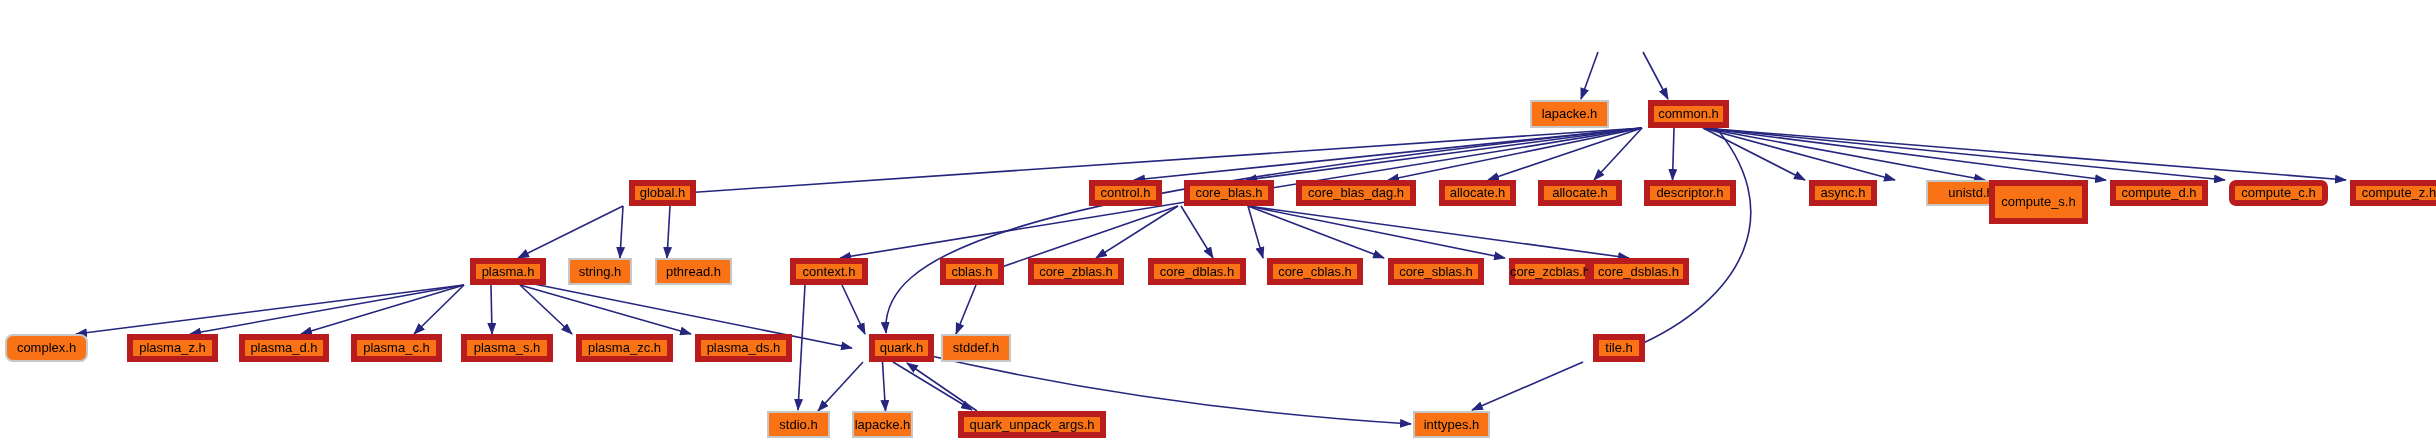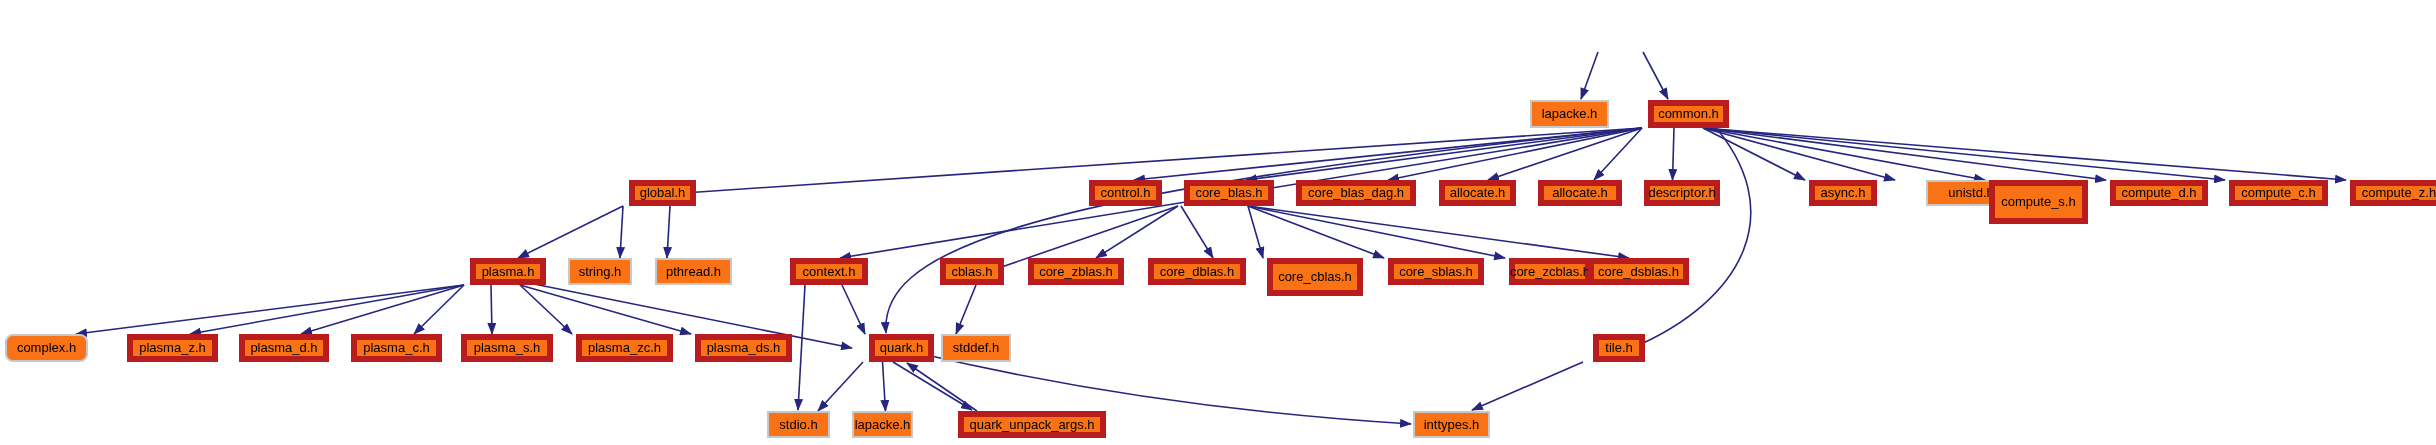--- a/index.html
+++ b/index.html
@@ -87,35 +87,35 @@
       <path d="M1583,362 L1472,410" fill="none" stroke="#26267f" stroke-width="1.6" marker-end="url(#arw)"></path>
     </svg>
     <div class="node external" style="left: 1530px; top: 100px; width: 79px; height: 28px;">lapacke.h</div>
     <div class="node internal" style="left: 1632px; top: 100px; width: 81px; height: 28px;">common.h</div>
     <div class="node internal" style="left: 613px; top: 180px; width: 67px; height: 26px;">global.h</div>
     <div class="node internal" style="left: 1073px; top: 180px; width: 73px; height: 26px;">control.h</div>
     <div class="node internal" style="left: 1168px; top: 180px; width: 90px; height: 26px;">core_blas.h</div>
     <div class="node internal" style="left: 1280px; top: 180px; width: 120px; height: 26px;">core_blas_dag.h</div>
     <div class="node internal" style="left: 1423px; top: 180px; width: 77px; height: 26px;">allocate.h</div>
     <div class="node internal" style="left: 1522px; top: 180px; width: 84px; height: 26px;">allocate.h</div>
-    <div class="node internal" style="left: 1628px; top: 180px; width: 76px; height: 26px;">descriptor.h</div>
+    <div class="node internal" style="left: 1628px; top: 180px; width: 92px; height: 26px;">descriptor.h</div>
     <div class="node internal" style="left: 1793px; top: 180px; width: 68px; height: 26px;">async.h</div>
     <div class="node external" style="left: 1926px; top: 180px; width: 90px; height: 26px;">unistd.h</div>
     <div class="node internal" style="left: 1973px; top: 180px; width: 99px; height: 44px;">compute_s.h</div>
     <div class="node internal" style="left: 2094px; top: 180px; width: 98px; height: 26px;">compute_d.h</div>
-    <div class="node internal" style="left: 2213px; top: 180px; width: 99px; height: 26px;">compute_c.h</div>
+    <div class="node internal" style="left: 2213px; top: 180px; width: 99px; height: 26px; border-radius: 7px;">compute_c.h</div>
     <div class="node internal" style="left: 2334px; top: 180px; width: 98px; height: 26px;">compute_z.h</div>
     <div class="node internal" style="left: 454px; top: 258px; width: 76px; height: 27px;">plasma.h</div>
     <div class="node external" style="left: 568px; top: 258px; width: 64px; height: 27px;">string.h</div>
     <div class="node external" style="left: 655px; top: 258px; width: 77px; height: 27px;">pthread.h</div>
     <div class="node internal" style="left: 774px; top: 258px; width: 78px; height: 27px;">context.h</div>
     <div class="node internal" style="left: 924px; top: 258px; width: 64px; height: 27px;">cblas.h</div>
     <div class="node internal" style="left: 1012px; top: 258px; width: 96px; height: 27px;">core_zblas.h</div>
     <div class="node internal" style="left: 1132px; top: 258px; width: 98px; height: 27px;">core_dblas.h</div>
-    <div class="node internal" style="left: 1251px; top: 258px; width: 96px; height: 38px;">core_cblas.h</div>
+    <div class="node internal" style="left: 1251px; top: 258px; width: 96px; height: 27px;">core_cblas.h</div>
     <div class="node internal" style="left: 1372px; top: 258px; width: 96px; height: 27px;">core_sblas.h</div>
     <div class="node internal" style="left: 1493px; top: 258px; width: 82px; height: 27px;">core_zcblas.h</div>
     <div class="node internal" style="left: 1572px; top: 258px; width: 101px; height: 27px;">core_dsblas.h</div>
     <div class="node external" style="left: 5px; top: 334px; width: 83px; height: 28px; border-radius: 8px;">complex.h</div>
     <div class="node internal" style="left: 111px; top: 334px; width: 91px; height: 28px;">plasma_z.h</div>
     <div class="node internal" style="left: 223px; top: 334px; width: 90px; height: 28px;">plasma_d.h</div>
     <div class="node internal" style="left: 335px; top: 334px; width: 91px; height: 28px;">plasma_c.h</div>
     <div class="node internal" style="left: 445px; top: 334px; width: 92px; height: 28px;">plasma_s.h</div>
     <div class="node internal" style="left: 560px; top: 334px; width: 97px; height: 28px;">plasma_zc.h</div>
     <div class="node internal" style="left: 679px; top: 334px; width: 97px; height: 28px;">plasma_ds.h</div>

